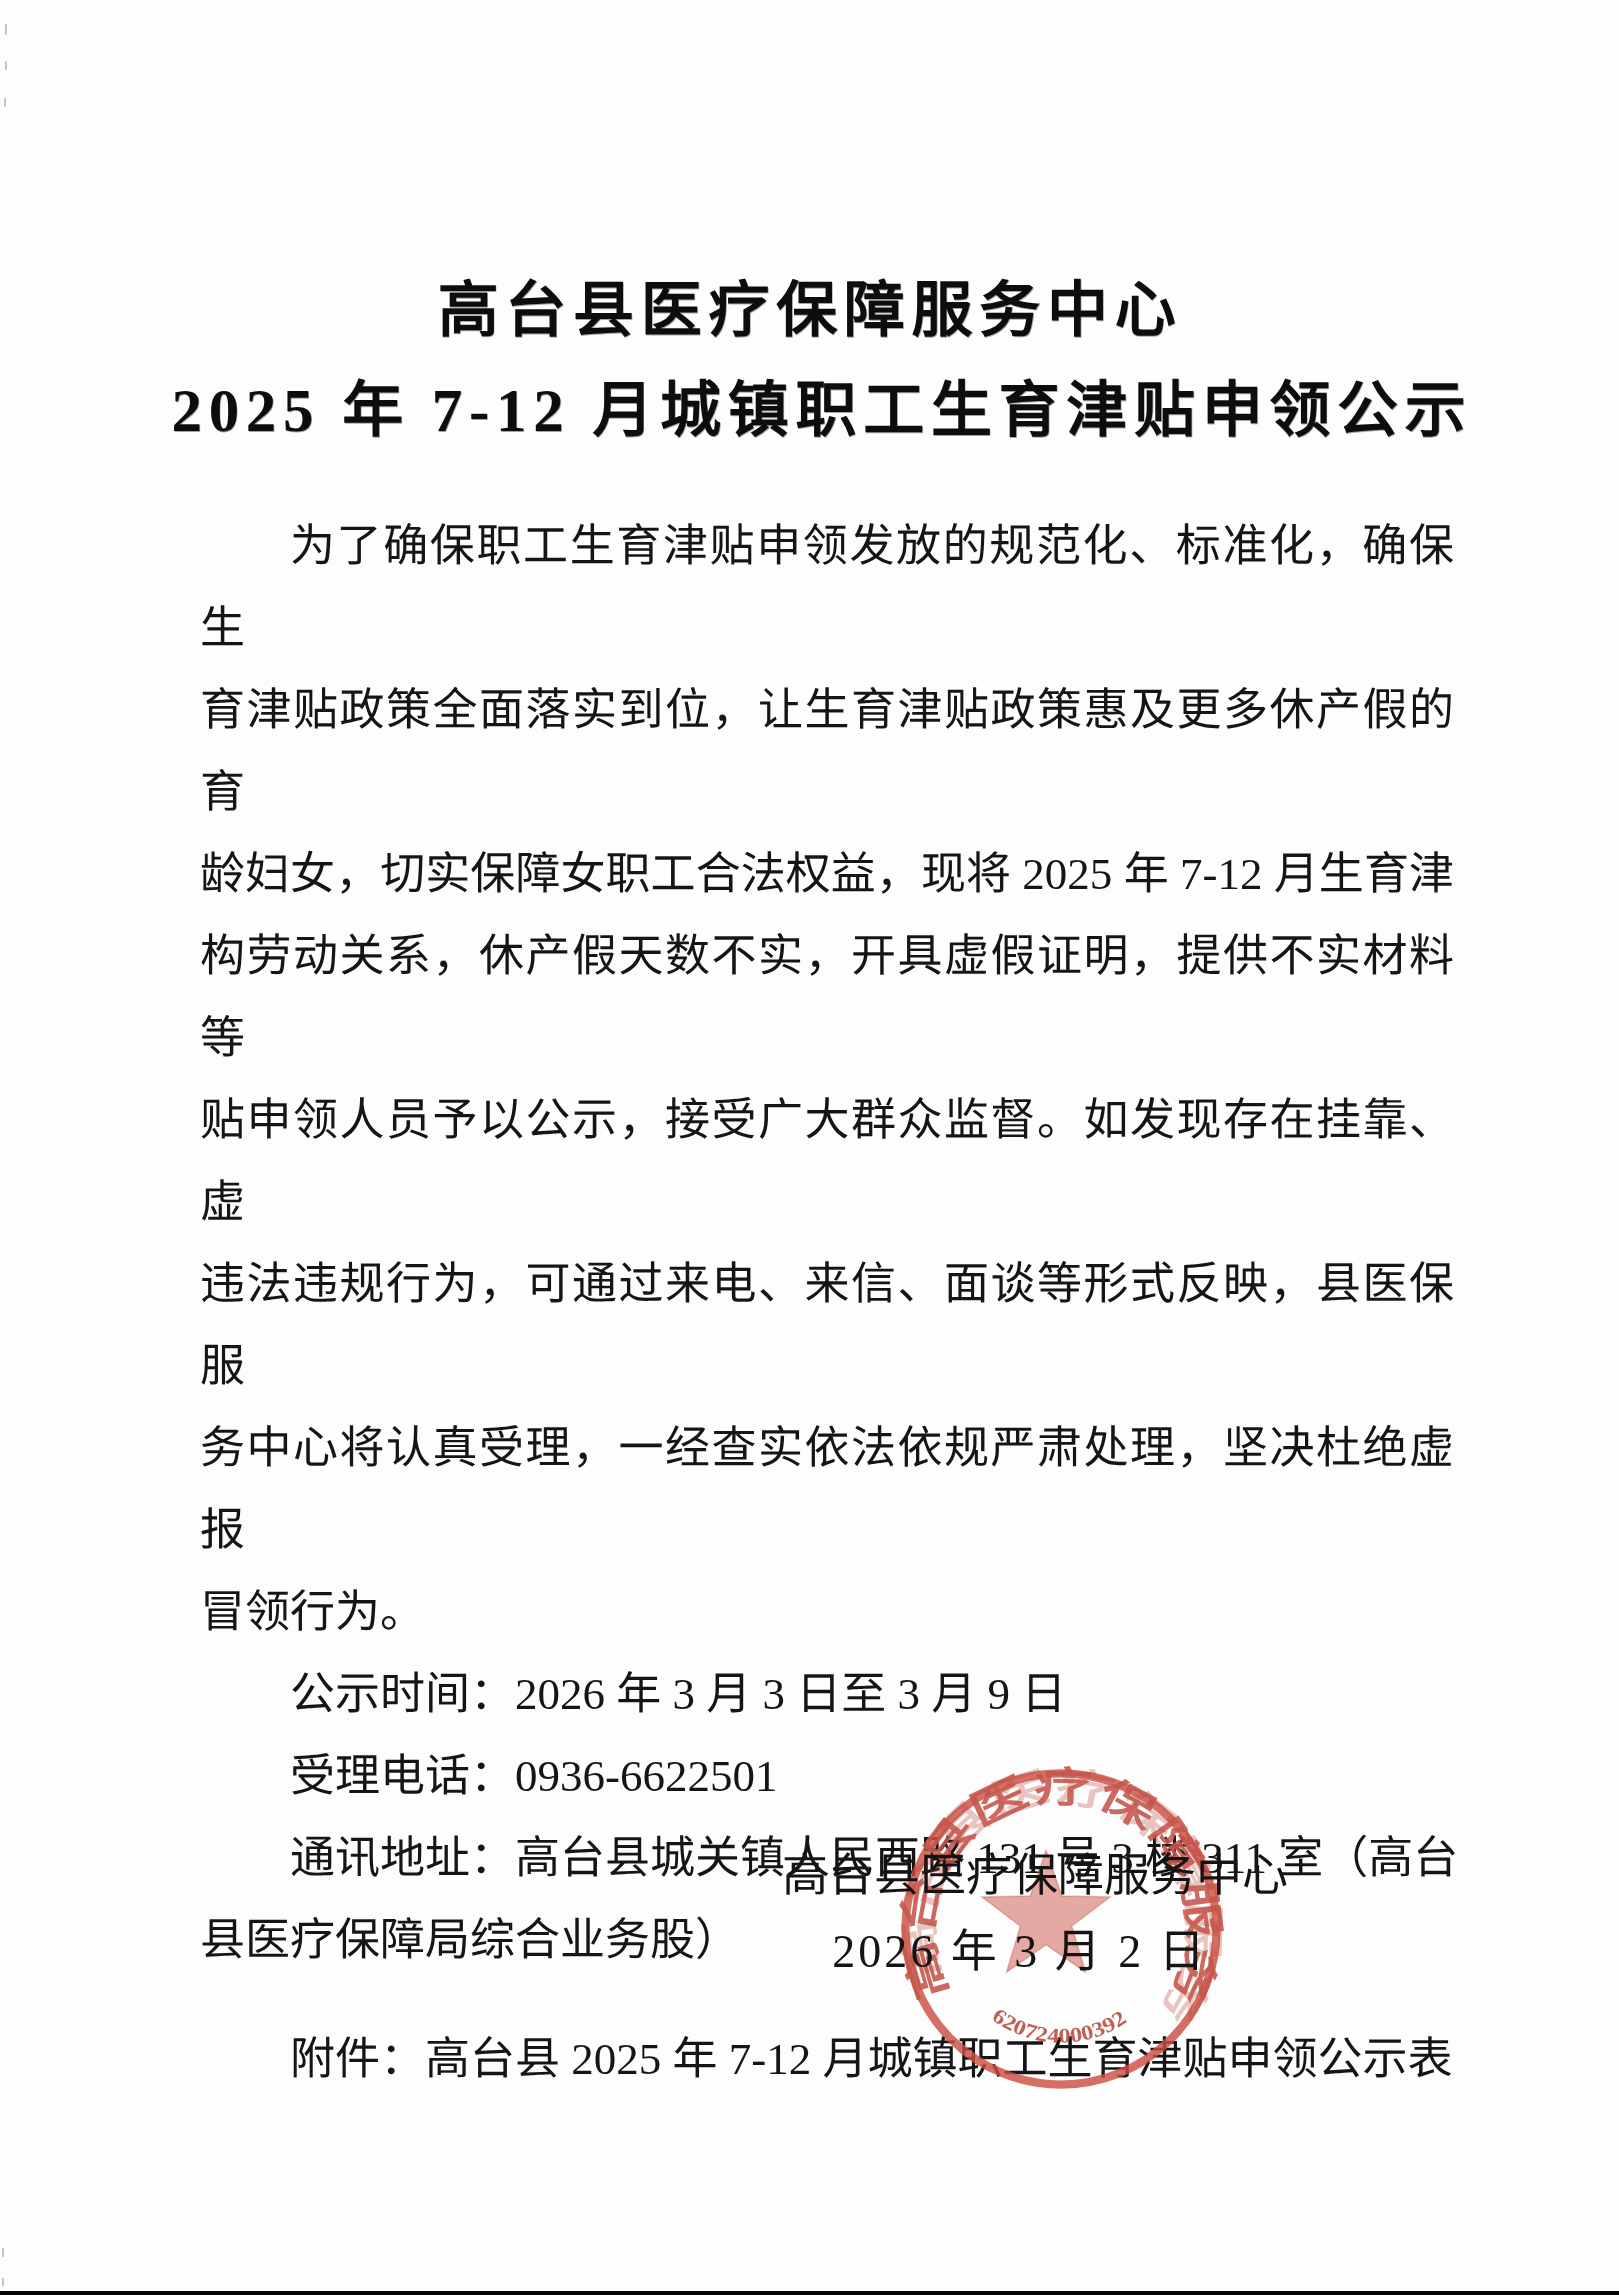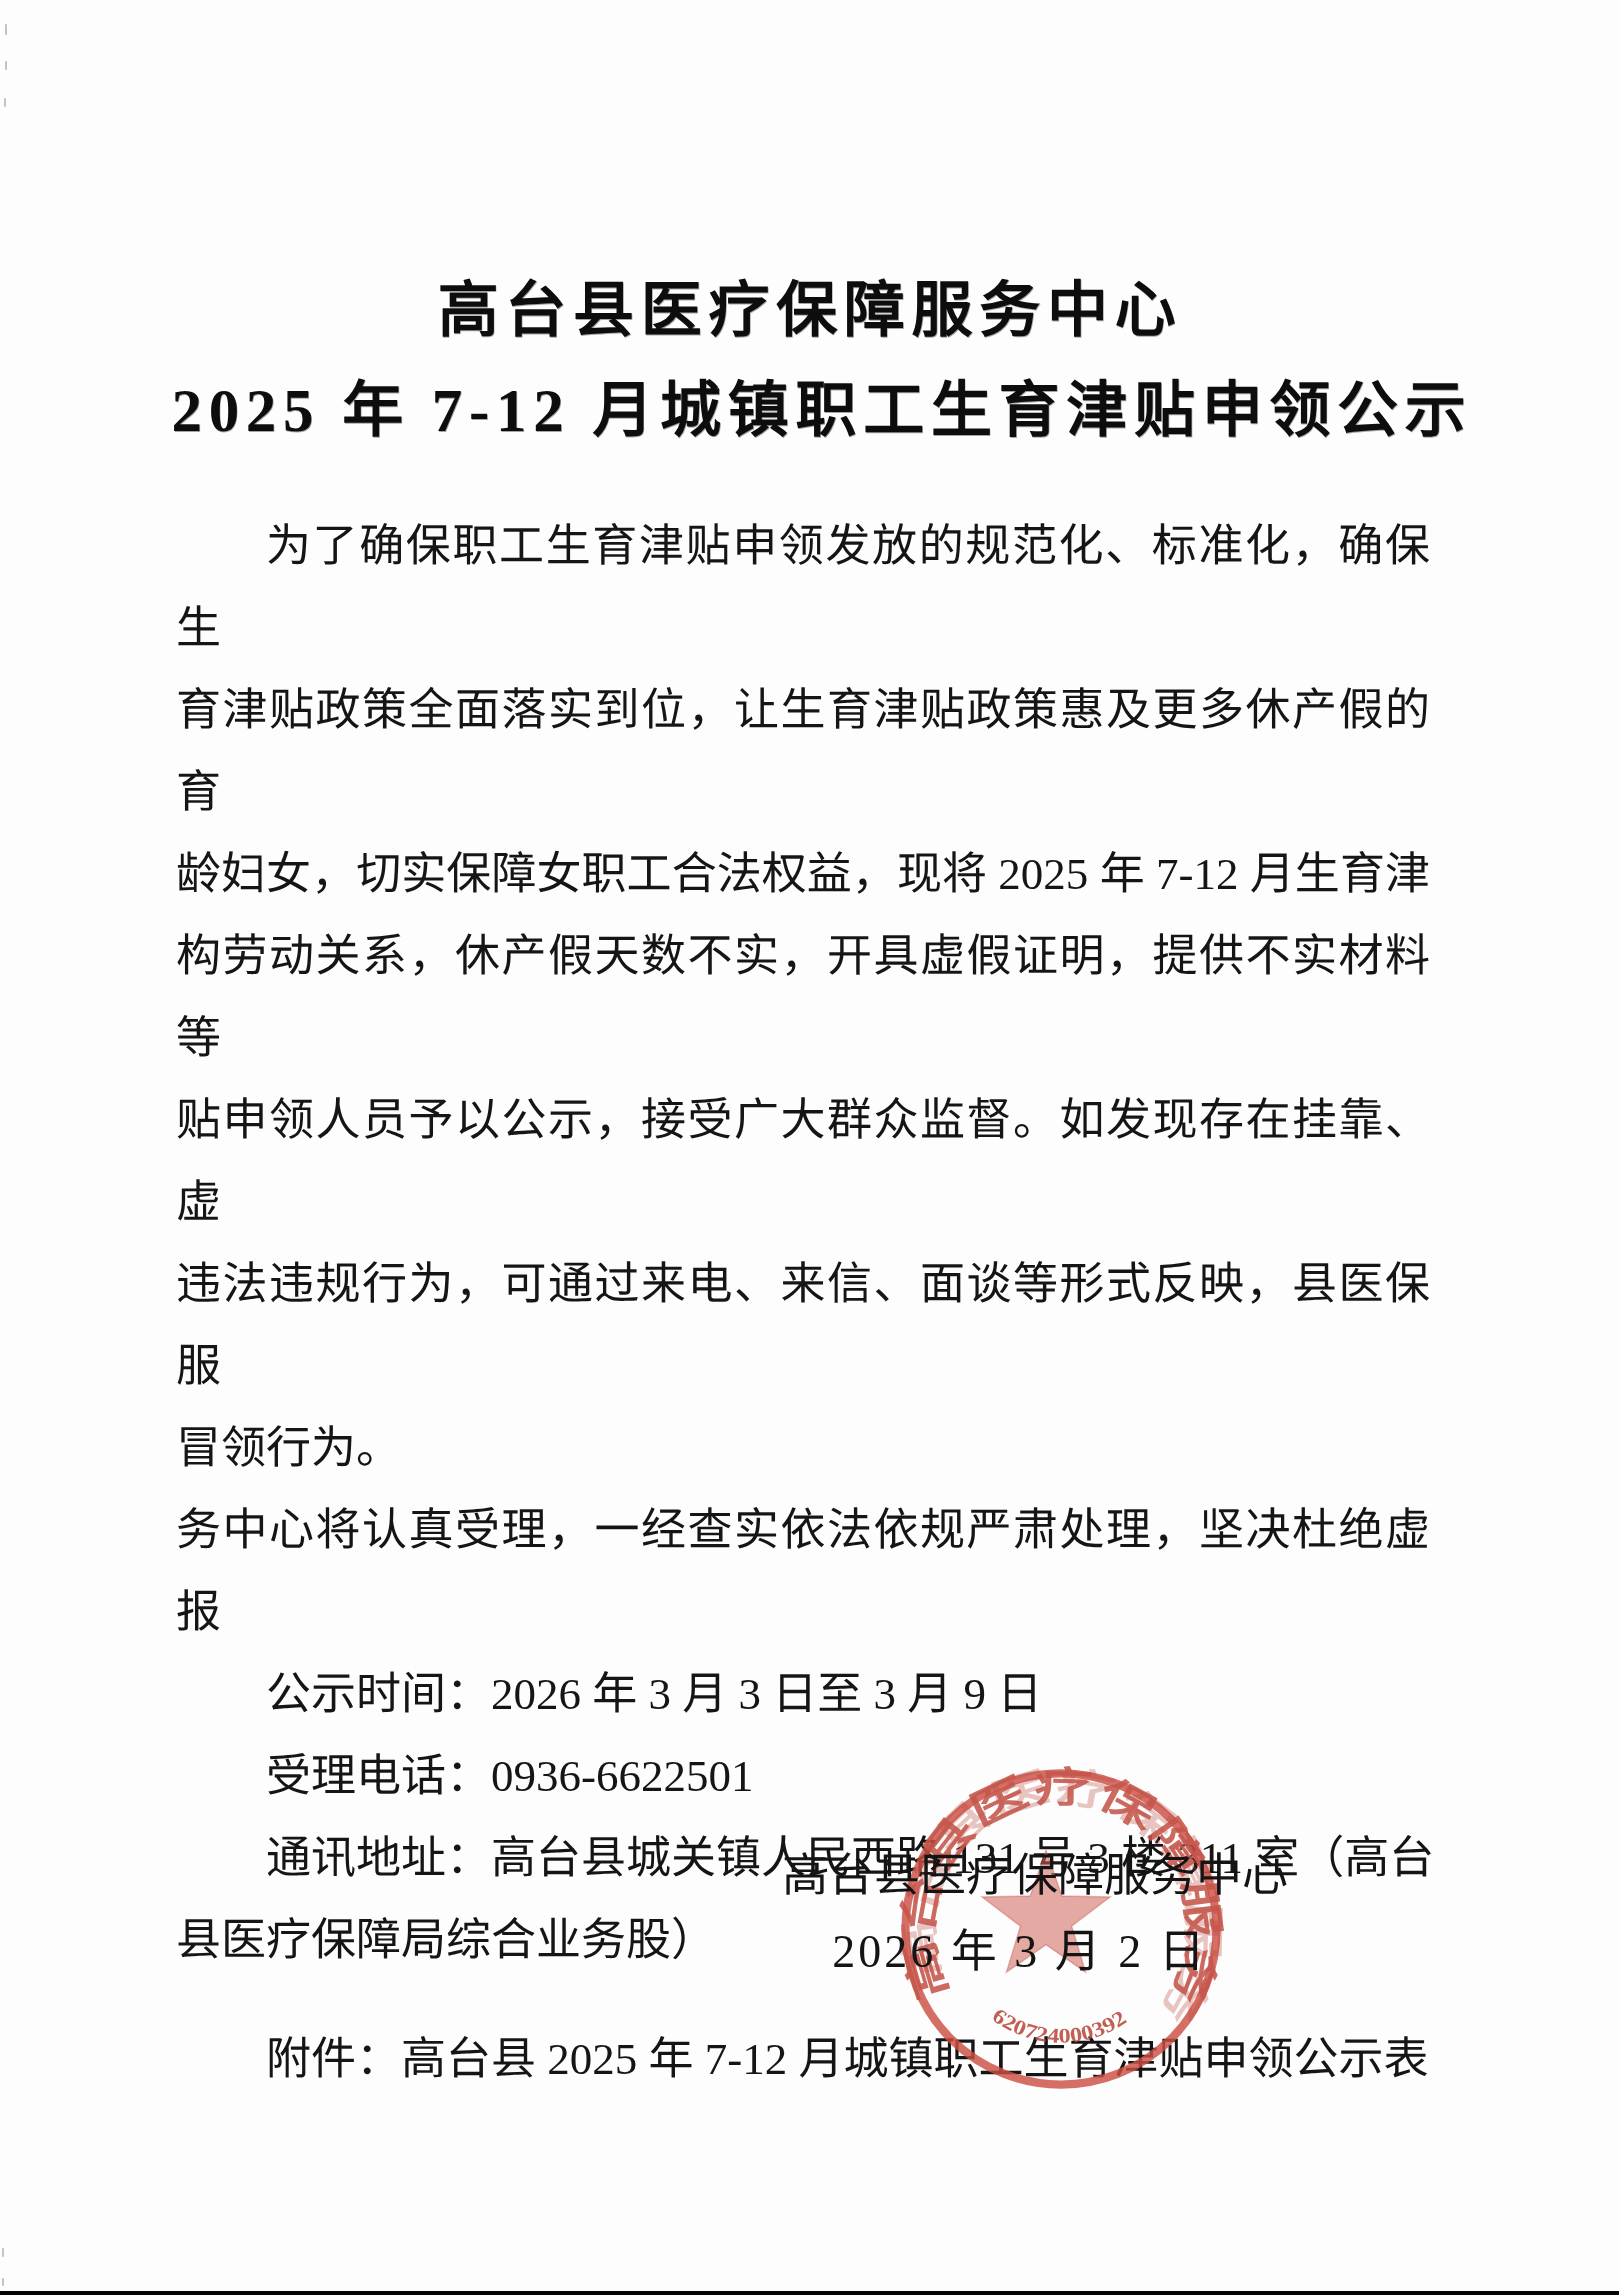--- a/index.html
+++ b/index.html
@@ -21,21 +21,21 @@
     letter-spacing:6.7px;
     line-height:82px;
     color:#0d0d0d;
     text-shadow:0.7px 0.7px 0 rgba(0,0,0,.35);
     white-space:nowrap;
   }
   .doc-title.l1 { top:270px; }
   .doc-title.l2 { top:370px;margin-left:12px; }
   
   .body-block {
-    position:absolute; left:176px; top:505px; width:1254px;
+    position:absolute; left:200px; top:505px; width:1254px;
     font-size:45px; line-height:82px;
     color:#151515;
   }
   .bline { margin:0; white-space:nowrap; }
   .indent { text-indent:90px; }
   .just { text-align:justify; text-align-last:justify; white-space:normal; }
   .gap { height:37px; }
   
   .sig-org {
     position:absolute; left:781px; top:1844px; width:508px;
@@ -75,22 +75,22 @@
   <div class="doc-title l1">高台县医疗保障服务中心</div>
   <div class="doc-title l2">2025 年 7-12 月城镇职工生育津贴申领公示</div>
 
   <div class="body-block">
     <p class="bline indent just">为了确保职工生育津贴申领发放的规范化、标准化，确保生</p>
     <p class="bline just">育津贴政策全面落实到位，让生育津贴政策惠及更多休产假的育</p>
     <p class="bline just">龄妇女，切实保障女职工合法权益，现将 2025 年 7-12 月生育津</p>
     <p class="bline just">构劳动关系，休产假天数不实，开具虚假证明，提供不实材料等</p>
     <p class="bline just">贴申领人员予以公示，接受广大群众监督。如发现存在挂靠、虚</p>
     <p class="bline just">违法违规行为，可通过来电、来信、面谈等形式反映，县医保服</p>
+    <p class="bline just">务中心将认真受理，一经查实依法依规严肃处理，坚决杜绝虚报</p>
     <p class="bline">冒领行为。</p>
-    <p class="bline just">务中心将认真受理，一经查实依法依规严肃处理，坚决杜绝虚报</p>
 
     <p class="bline indent">公示时间：2026 年 3 月 3 日至 3 月 9 日</p>
     <p class="bline indent">受理电话：0936-6622501</p>
     <p class="bline indent">通讯地址：高台县城关镇人民西路 131 号 3 楼 311 室（高台</p>
     <p class="bline">县医疗保障局综合业务股）</p>
 
     <div class="gap"></div>
 
     <p class="bline indent">附件：高台县 2025 年 7-12 月城镇职工生育津贴申领公示表</p>
   </div>

